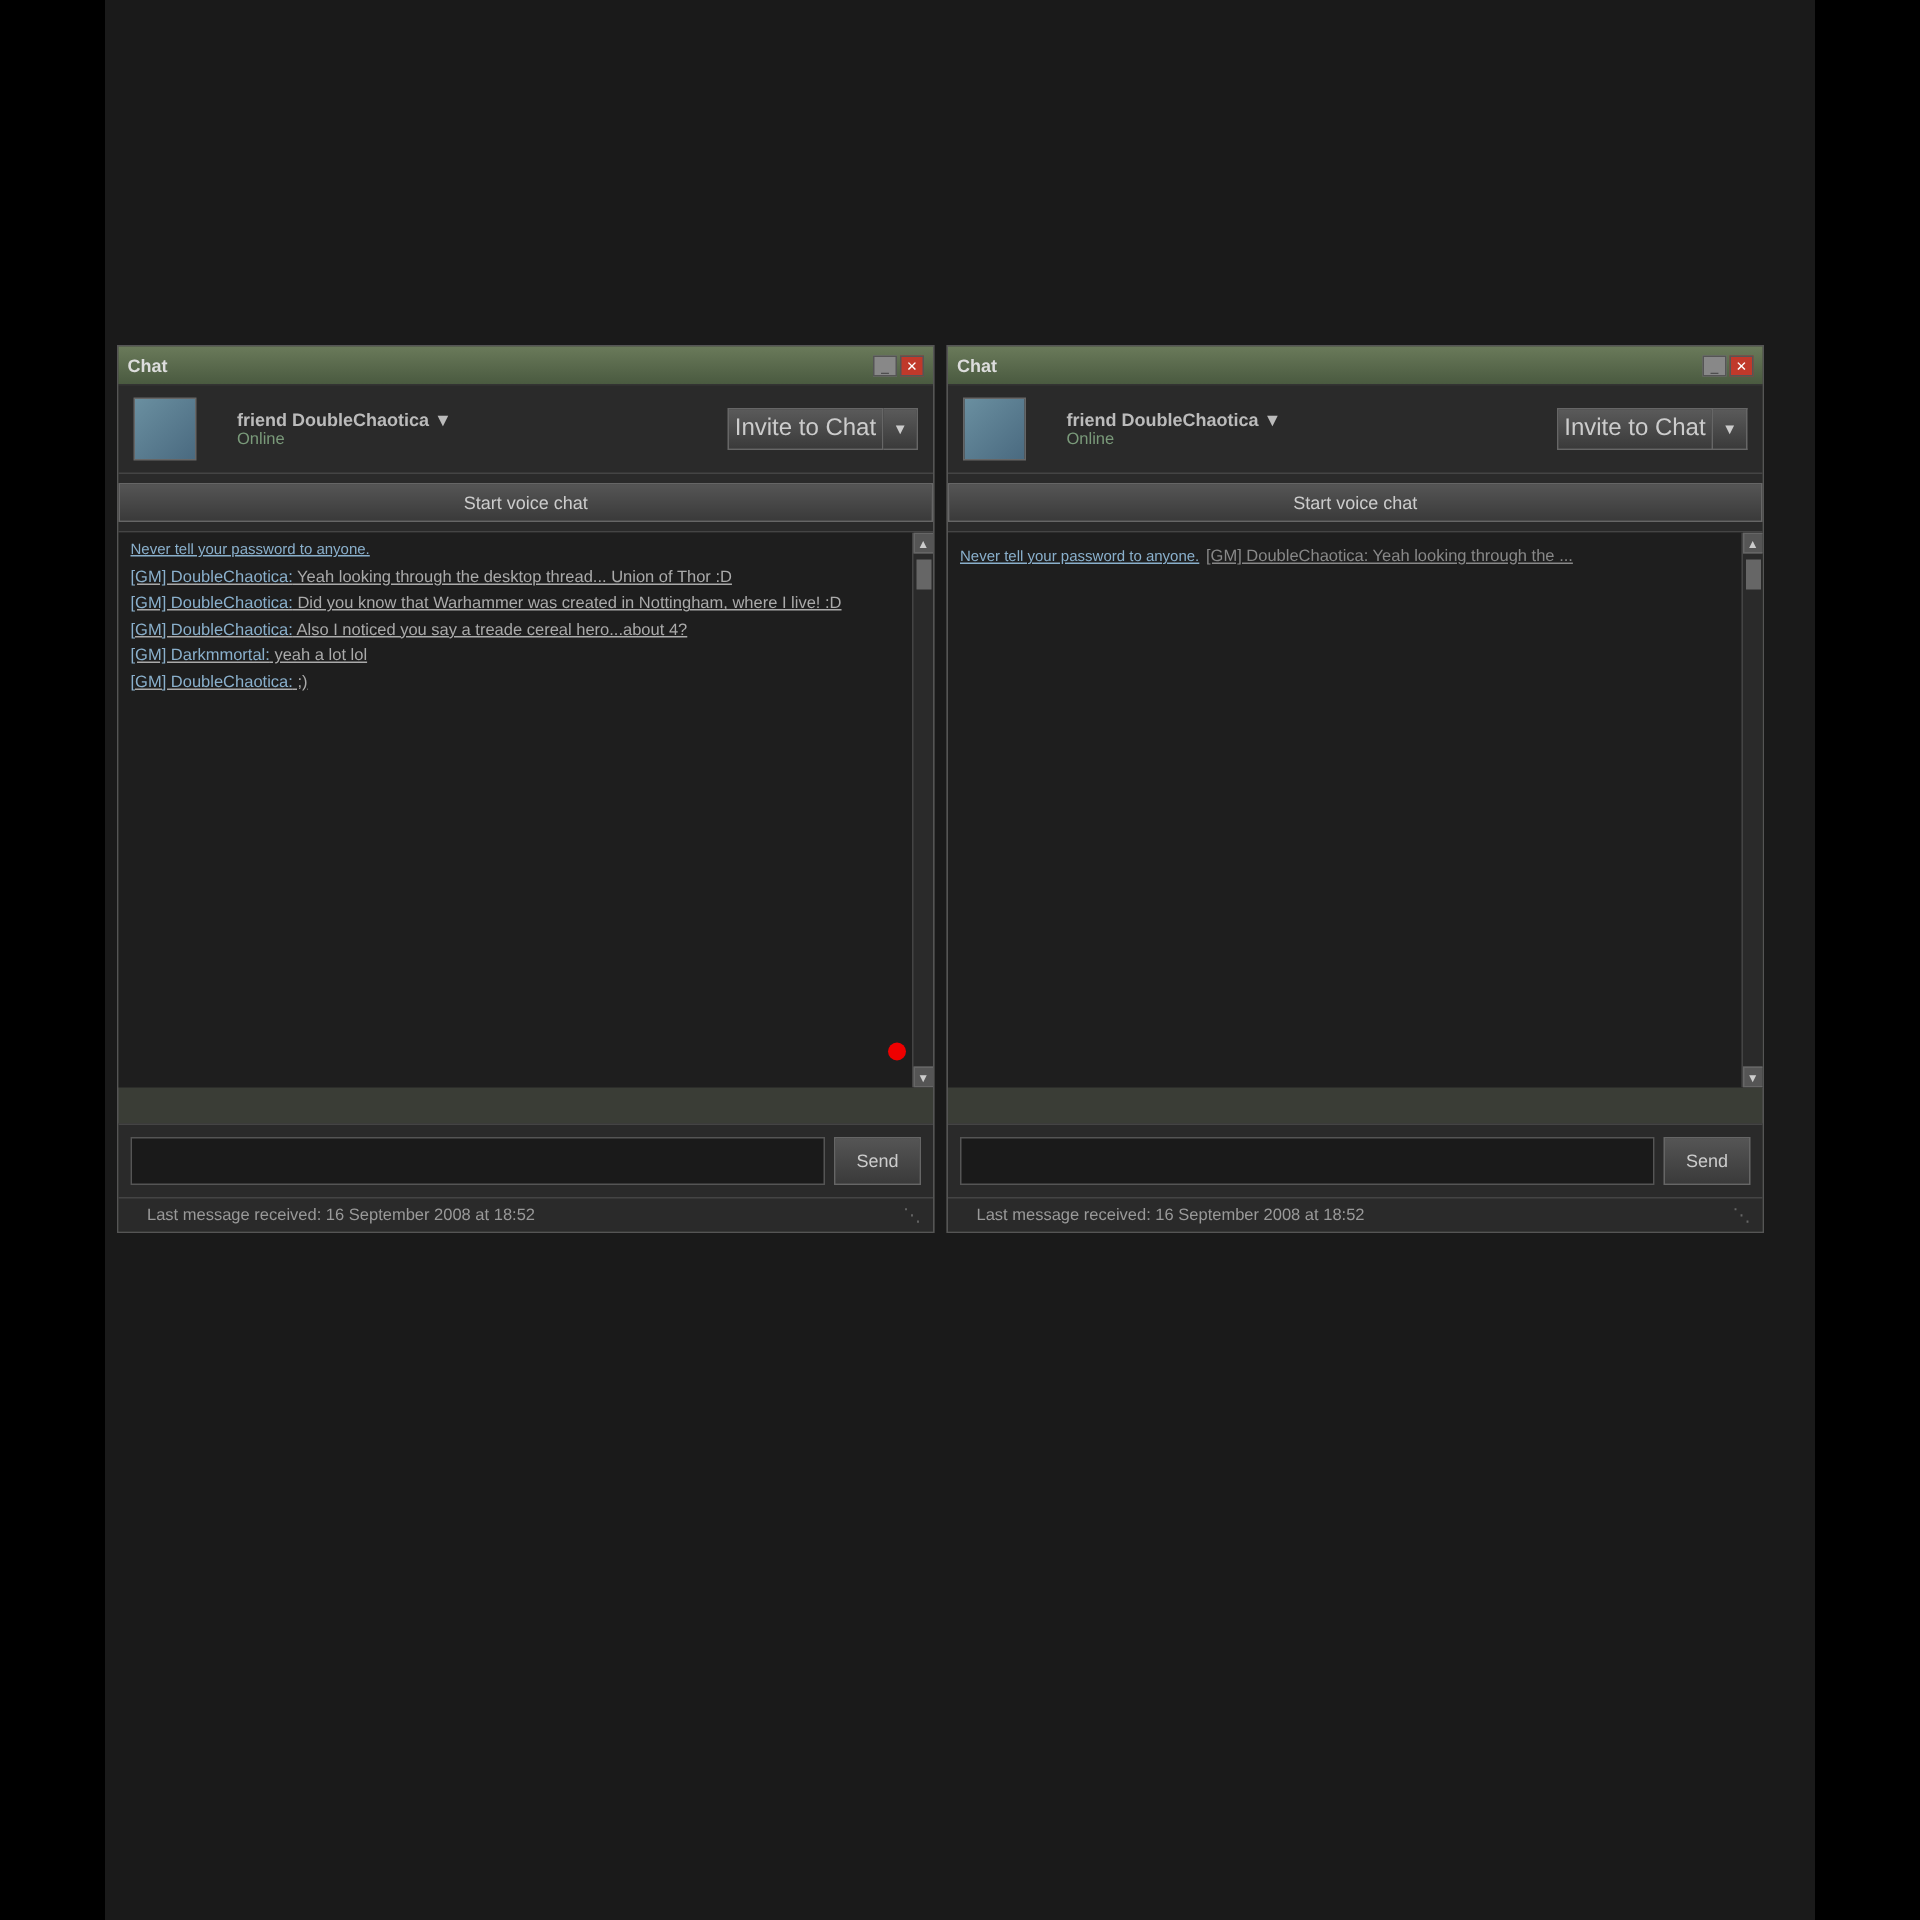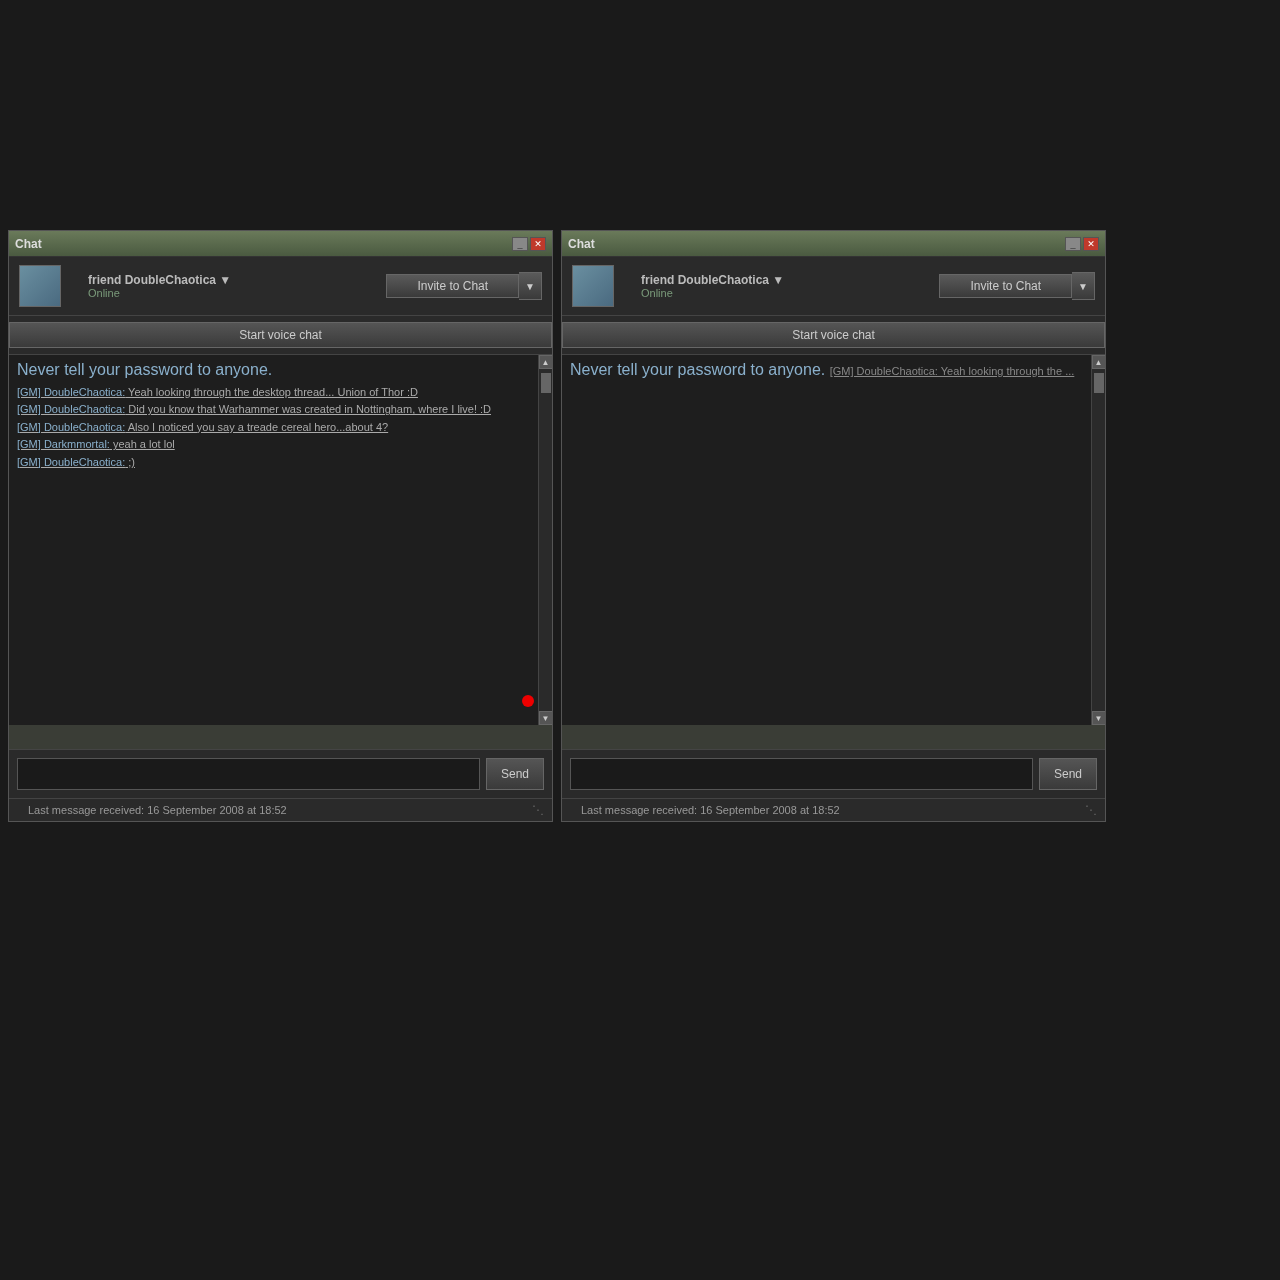--- a/index.html
+++ b/index.html
@@ -6,21 +6,21 @@
     body {
       background: #000;
       width: 1280px;
       height: 1280px;
       display: flex;
       align-items: center;
       justify-content: center;
       font-family: 'Segoe UI', Tahoma, sans-serif;
     }
     .desktop {
-      width: 1280px;
+      width: 1140px;
       height: 1280px;
       background: #1a1a1a;
       position: relative;
       display: flex;
       align-items: center;
       justify-content: center;
     }
     .windows-container {
       display: flex;
       gap: 8px;
@@ -100,22 +100,22 @@
     }
     .invite-section {
       display: flex;
       align-items: center;
       gap: 0;
     }
     .invite-btn {
       background: linear-gradient(to bottom, #5a5a5a, #3a3a3a);
       border: 1px solid #666;
       color: #ccc;
-      font-size: 12px;
-      padding: 4px 30px;
+      font-size: 16px;
+      padding: 4px 4px;
       cursor: pointer;
       white-space: nowrap;
     }
     .invite-dropdown {
       background: linear-gradient(to bottom, #5a5a5a, #3a3a3a);
       border: 1px solid #666;
       border-left: none;
       color: #ccc;
       font-size: 10px;
       padding: 4px 6px;
@@ -141,22 +141,23 @@
     }
     .chat-area {
       background: #1e1e1e;
       flex: 1;
       padding: 6px 8px;
       overflow: hidden;
       position: relative;
       min-height: 370px;
     }
     .chat-notice {
-      font-size: 16px;
+      font-size: 10px;
       color: #8ab0cc;
+      text-decoration: underline;
       margin-bottom: 6px;
     }
     .chat-message {
       font-size: 11px;
       color: #aaa;
       margin-bottom: 2px;
       line-height: 1.4;
       text-decoration: underline;
     }
     .chat-message .sender {

